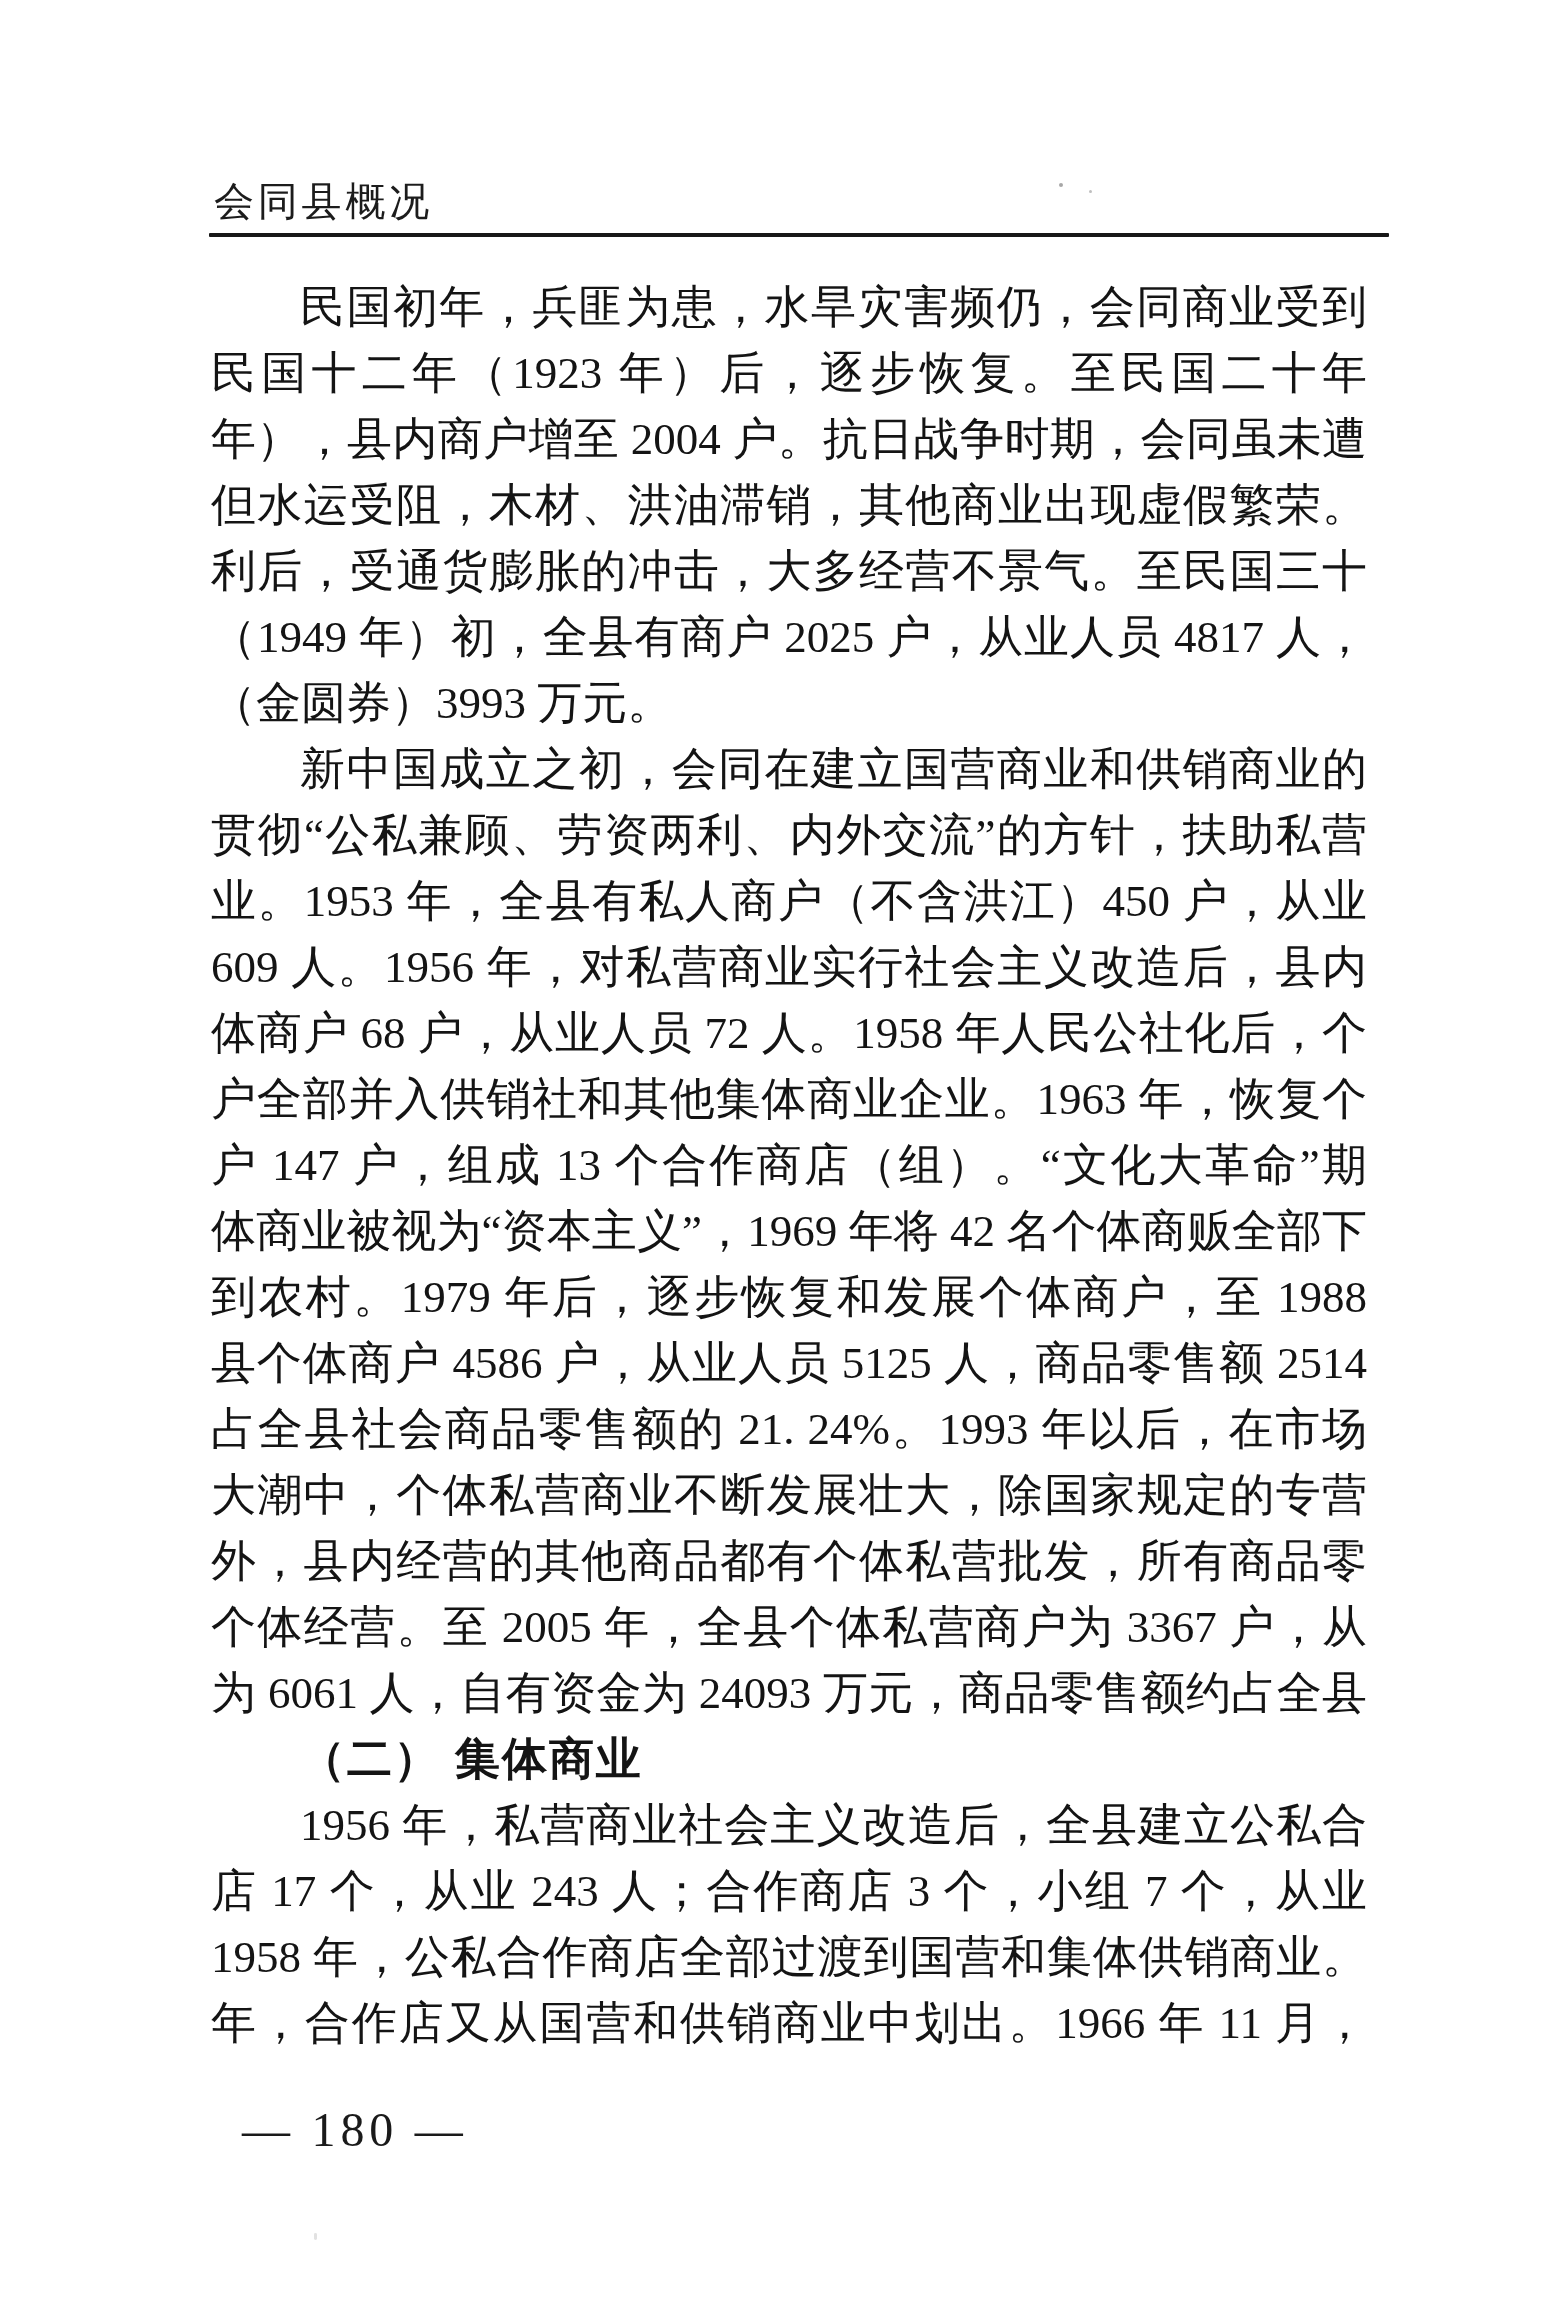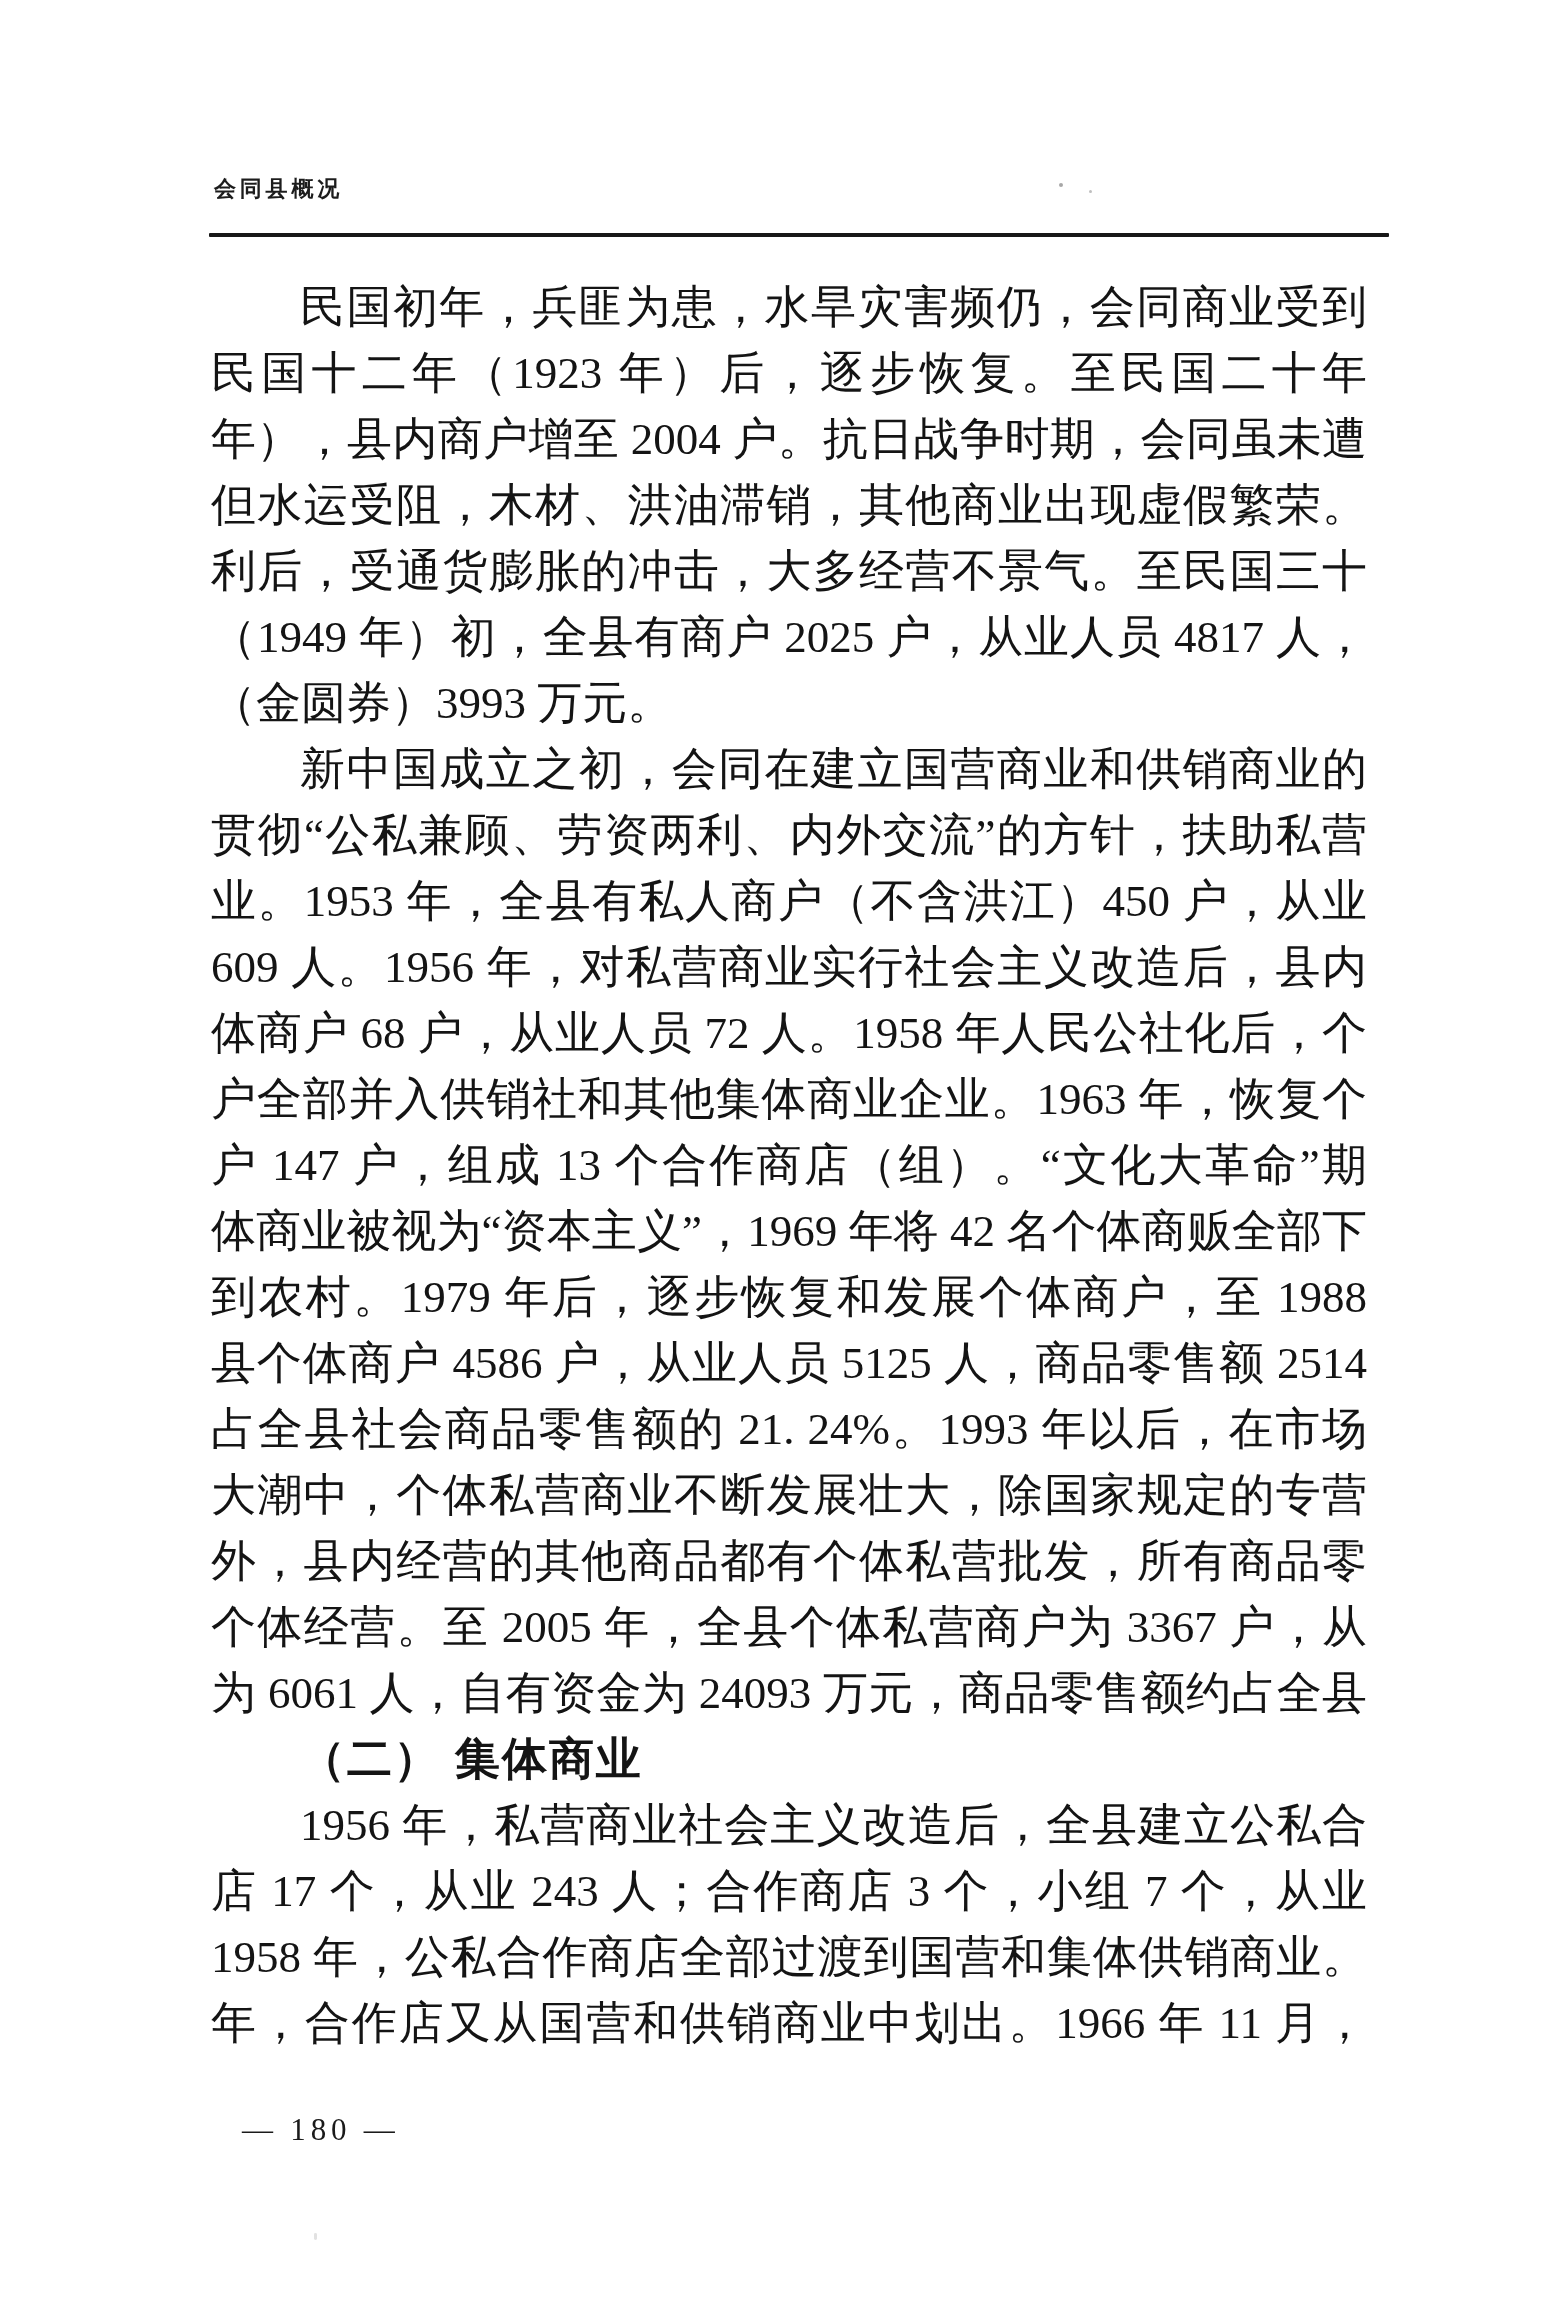--- a/index.html
+++ b/index.html
@@ -13,22 +13,22 @@
     height: 2319px;
     background: #ffffff;
     color: #161616;
     font-family: "Liberation Serif", "DejaVu Serif", serif;
     overflow: hidden;
   }
   .running-head {
     position: absolute;
     left: 214px;
     top: 174px;
-    font-size: 22px;
-    font-weight: 700;
+    font-size: 40px;
+    font-weight: 400;
     letter-spacing: 3.8px;
     color: #1c1c1c;
     white-space: nowrap;
   }
   .head-rule {
     position: absolute;
     left: 209px;
     top: 233px;
     width: 1180px;
     height: 3.8px;
@@ -60,21 +60,21 @@
   }
   .heading-line {
     font-family: "Liberation Sans", "DejaVu Sans", sans-serif;
     font-weight: 700;
     letter-spacing: 1.9px;
   }
   .page-footer {
     position: absolute;
     left: 242px;
     top: 2108px;
-    font-size: 31px;
+    font-size: 48px;
     line-height: 43px;
     letter-spacing: 4.8px;
     color: #1a1a1a;
     white-space: nowrap;
   }
   .speck {
     position: absolute;
     background: #8a8a8a;
     border-radius: 50%;
     opacity: 0.75;

